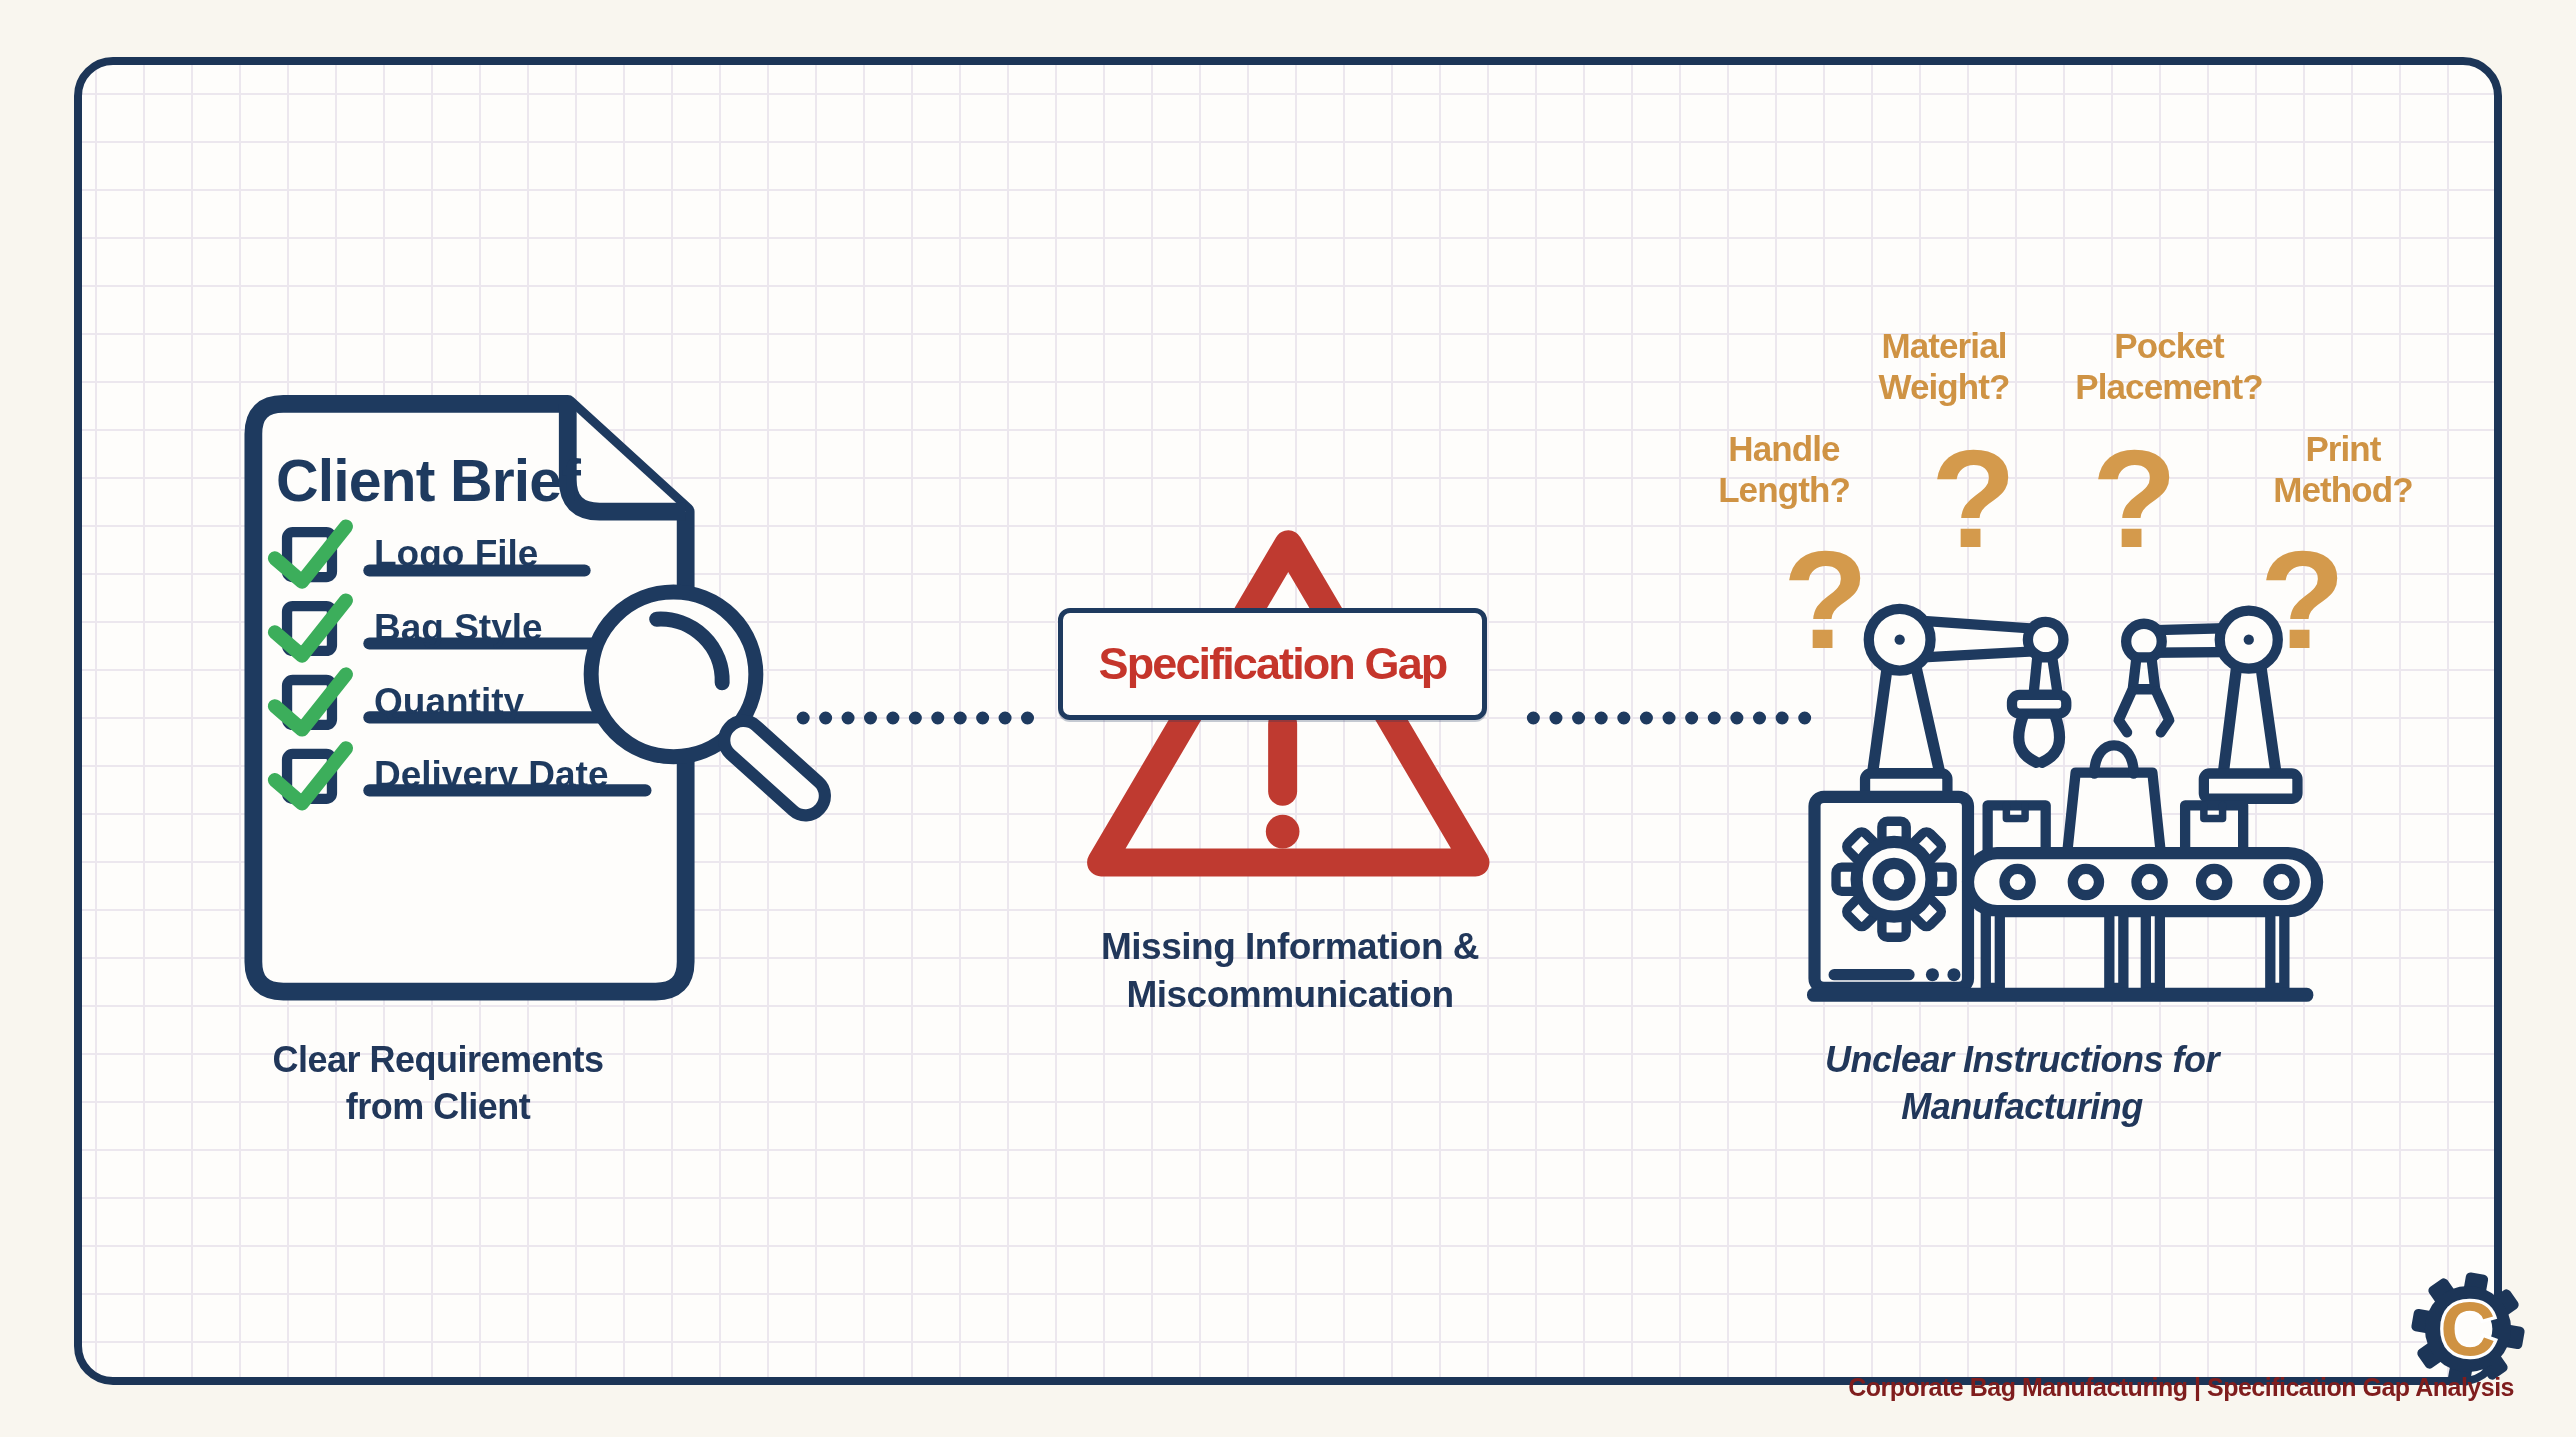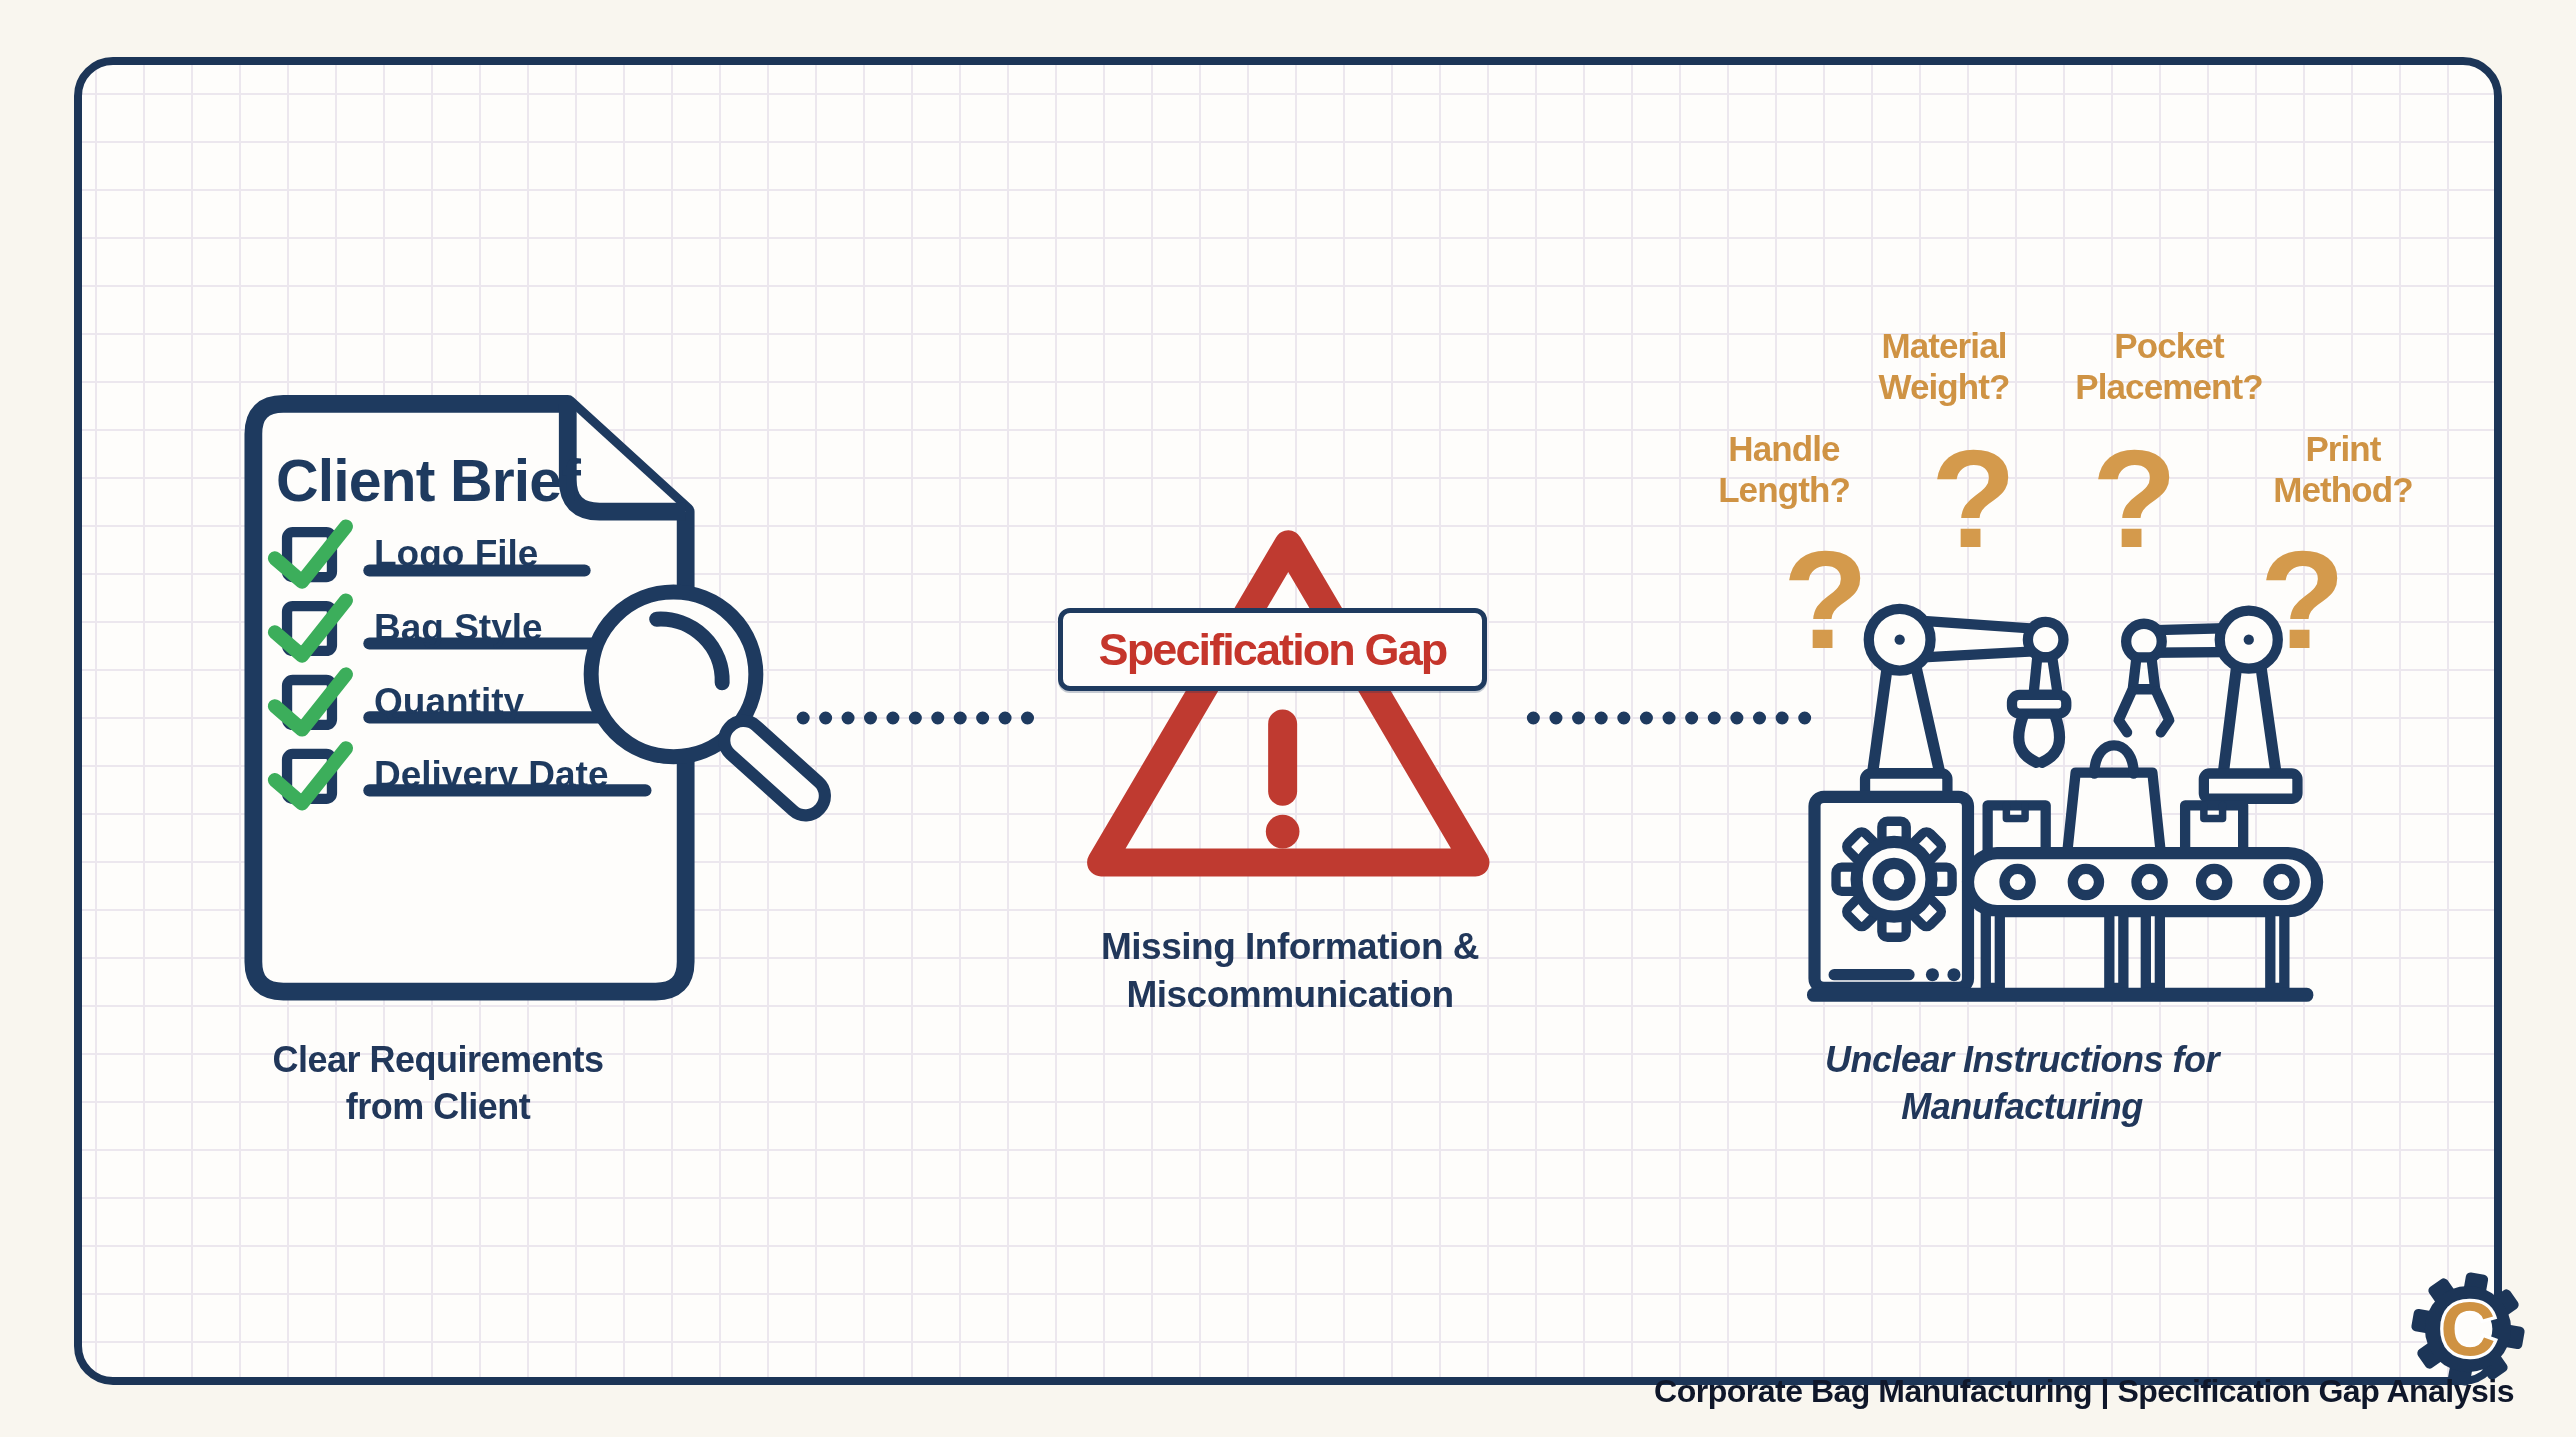--- a/index.html
+++ b/index.html
@@ -24,39 +24,39 @@
     font-size:59px;font-weight:bold;letter-spacing:-0.9px;color:#1e3a5f;white-space:nowrap;
   }
   .check-item{
     position:absolute;left:374px;font-size:37px;font-weight:bold;color:#1e3a5f;white-space:nowrap;
   }
   .caption{
     position:absolute;width:562px;text-align:center;
     font-size:36px;font-weight:bold;line-height:1.3;color:#21375a;letter-spacing:-0.5px;
   }
   .spec-box{
-    position:absolute;left:1058px;top:608px;width:429px;height:83px;
+    position:absolute;left:1058px;top:608px;width:429px;height:112px;
     box-sizing:border-box;border:5.6px solid #1e3a5f;border-radius:12px;
     background:#fefdfc;display:flex;align-items:center;justify-content:center;
     box-shadow:0 1.9px 0 rgba(28,53,87,.25);
   }
   .spec-box span{
     font-size:45px;font-weight:bold;color:#c5352b;letter-spacing:-1.9px;white-space:nowrap;
   }
   .gold-label{
     position:absolute;width:374px;text-align:center;
     font-size:35px;font-weight:bold;line-height:1.16;color:#cf9344;letter-spacing:-0.9px;
   }
   .gold-q{
     position:absolute;width:187px;text-align:center;
     font-size:140px;font-weight:bold;color:#d49a4c;line-height:1;
   }
   .footer{
     position:absolute;right:62px;top:1373px;
-    font-size:32px;font-weight:600;color:#0f172a;letter-spacing:-0.5px;white-space:nowrap;
+    font-size:25px;font-weight:600;color:#7f1d1d;letter-spacing:-0.5px;white-space:nowrap;
   }
 </style>
 </head>
 <body>
 
 <div class="board"></div>
 
 <svg style="left:215px;top:374px;" width="655" height="655" viewBox="0 0 700 700">
 
   <path d="M 377,32 H 73 Q 41,32 41,64 V 628 Q 41,660 73,660 H 471 Q 503,660 503,628 V 147 Z" fill="#fefdfb" stroke="#1e3a5f" stroke-width="19" stroke-linejoin="round"></path>

